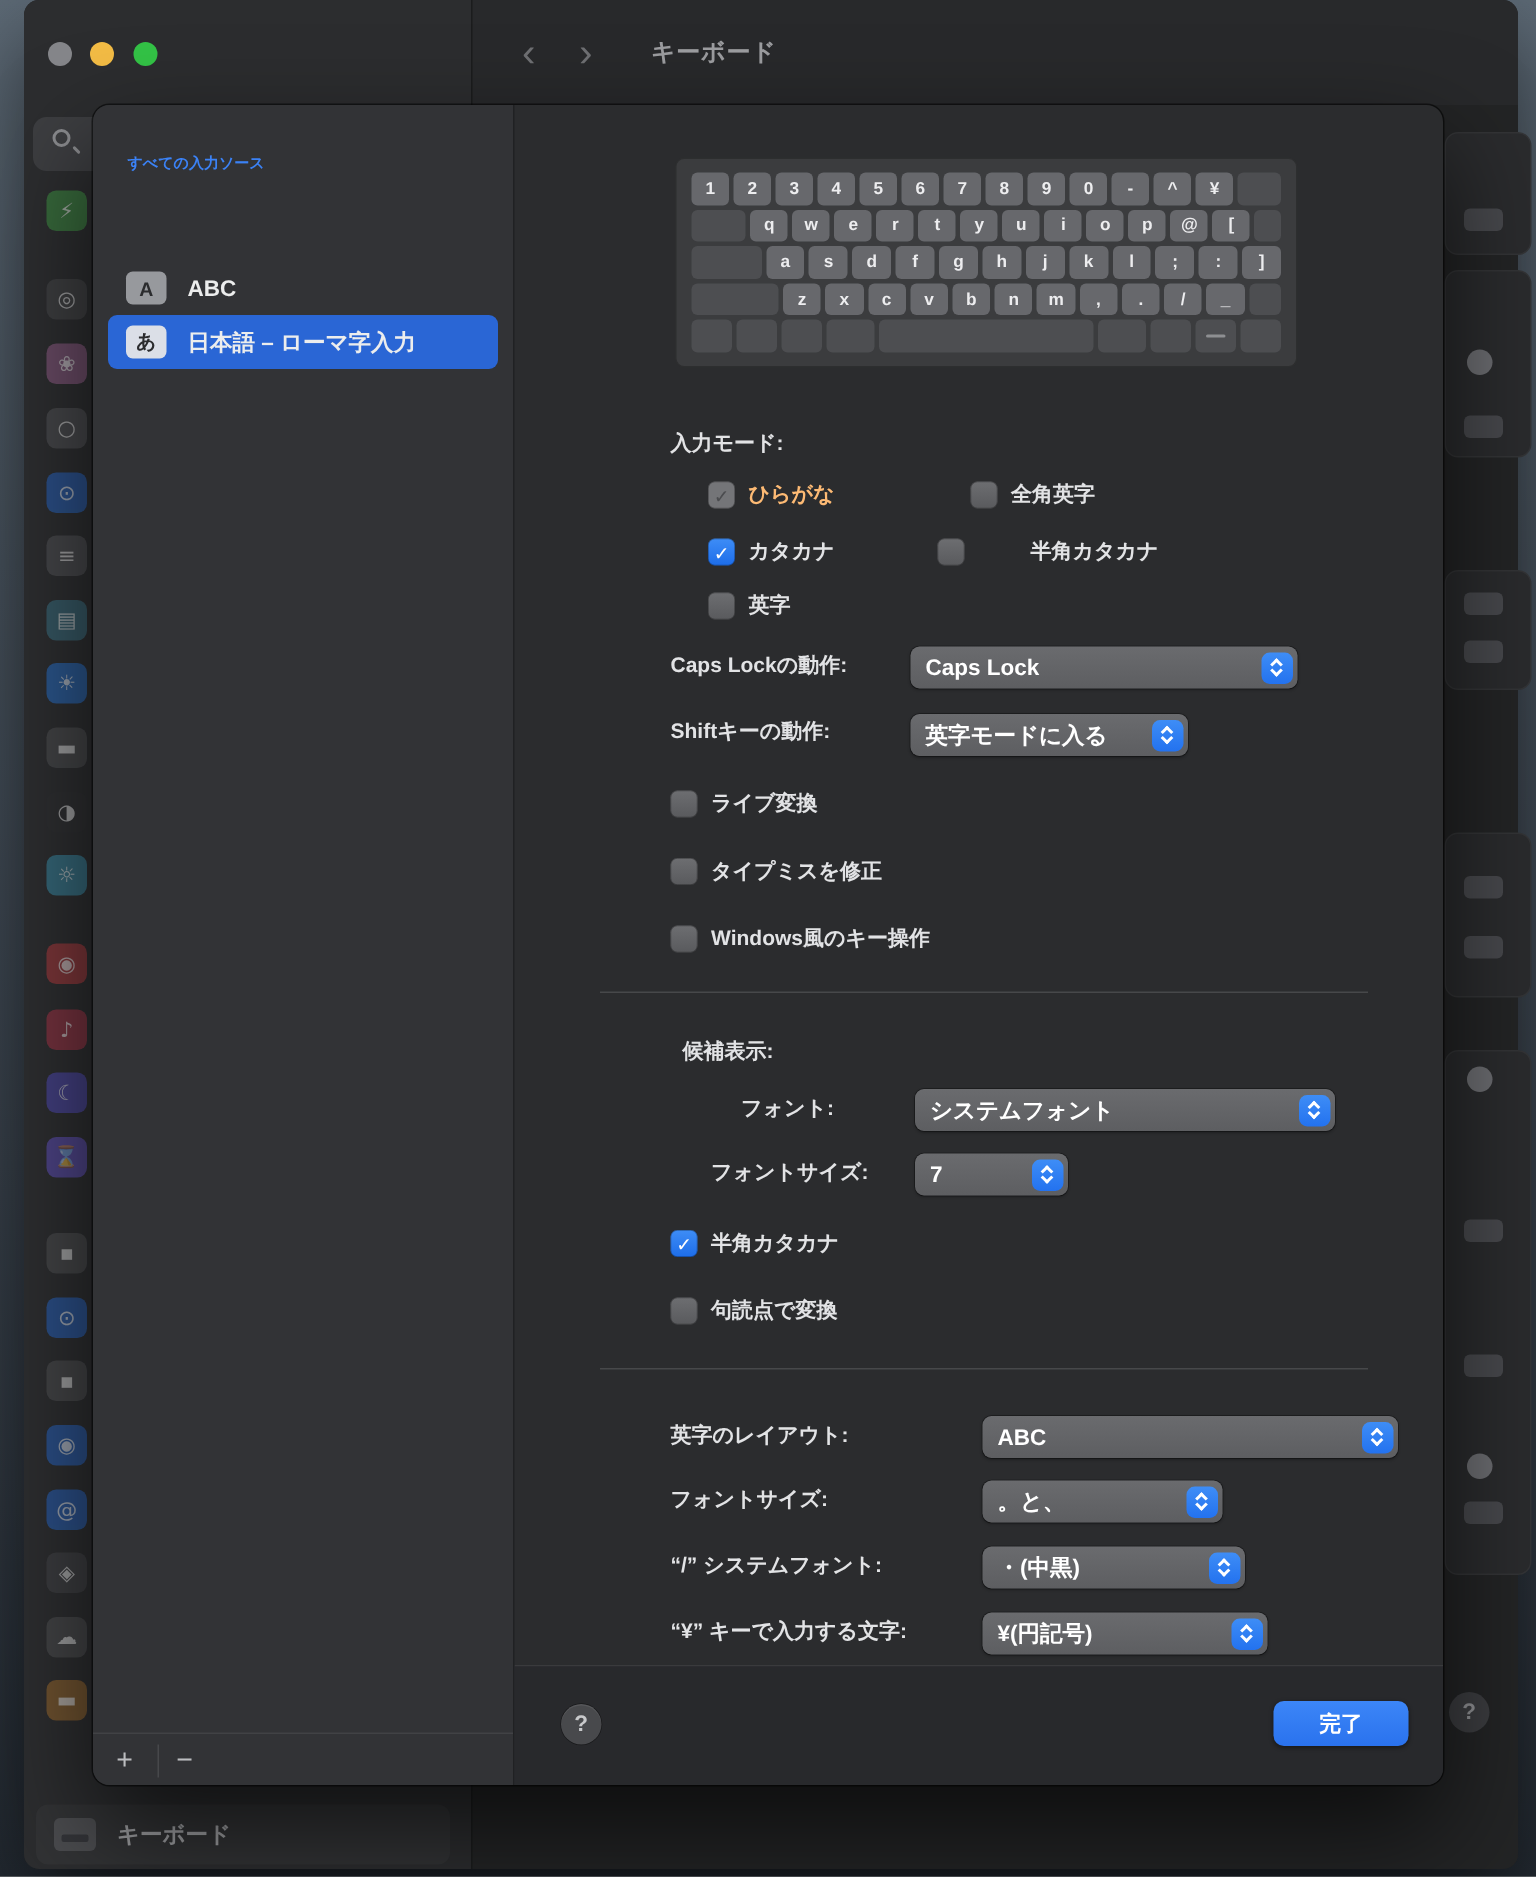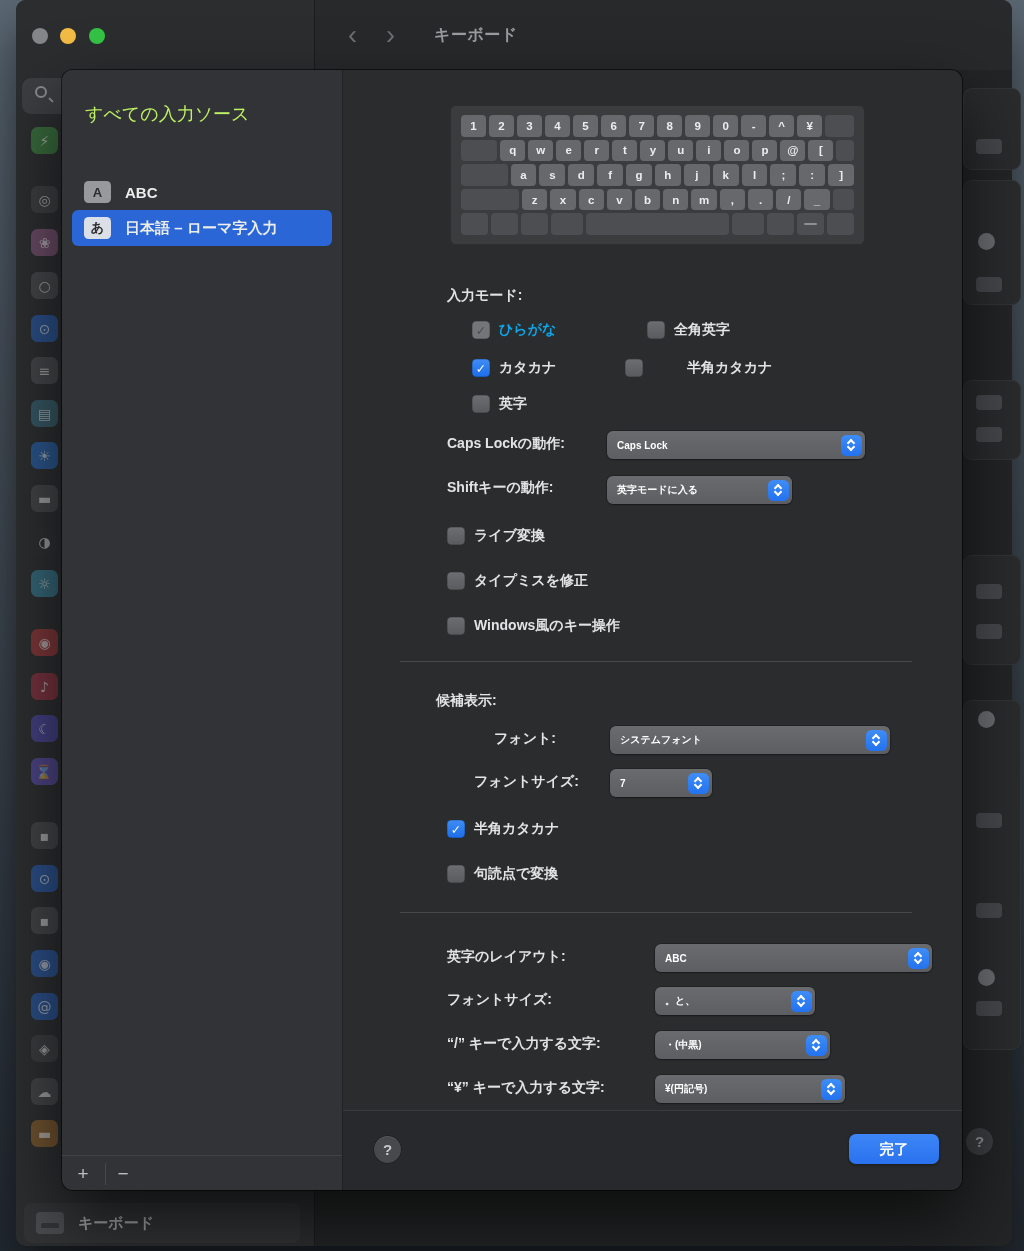--- a/index.html
+++ b/index.html
@@ -56,21 +56,21 @@
   .bg-help { position:absolute; left:950px; top:1128px; width:27px; height:27px; border-radius:50%;
     background:#3c3d40; color:#909194; font-size:15px; font-weight:700;
     display:flex; align-items:center; justify-content:center; }
 
   
   .sheet { position:absolute; left:62px; top:70px; width:900px; height:1120px;
     background:#2b2c2e; border-radius:11px; box-shadow:0 30px 70px rgba(0,0,0,.65), 0 0 0 1px rgba(0,0,0,.55); }
   .sheet-side { position:absolute; left:0; top:0; width:280px; height:100%;
     background:#323336; border-radius:11px 0 0 11px; }
   .sheet-vsep { position:absolute; left:280px; top:0; width:1px; height:100%; background:#202123; }
-  .side-header { position:absolute; left:23px; top:32px; color:#bef264; font-size:18px; font-weight:400; }
+  .side-header { position:absolute; left:23px; top:32px; color:#3b82f6; font-size:10px; font-weight:700; }
   .side-row { position:absolute; left:10px; width:260px; height:36px; border-radius:6px;
     display:flex; align-items:center; padding-left:12px; gap:14px; cursor:default; }
   .side-row.selected { background:#2a66d5; }
   .badge { width:27px; height:22px; border-radius:4.5px; display:flex; align-items:center;
     justify-content:center; font-size:13px; font-weight:700; color:#2b2c2e; }
   .badge.plain { background:#97999d; }
   .badge.kana { background:#dbdfe7; }
   .side-label { color:#eceded; font-size:15px; font-weight:600; }
 
   .side-footer-sep { position:absolute; left:0; top:1085px; width:280px; height:1px; background:#414245; }
@@ -92,26 +92,26 @@
   
   .flabel { position:absolute; color:#e2e3e5; font-size:14px; font-weight:600; white-space:nowrap; }
   .check-row { position:absolute; display:flex; align-items:center; gap:9px; }
   .cbox { width:18px; height:18px; border-radius:4.5px;
     background:linear-gradient(#6d6e71,#595a5d); box-shadow:inset 0 0 0 .5px rgba(0,0,0,.35);
     display:flex; align-items:center; justify-content:center;
     color:#fff; font-size:12.5px; font-weight:700; }
   .cbox.on { background:linear-gradient(#3e8df6,#1d6de9); }
   .cbox.dis { background:#747578; color:#4b4c4f; }
   .clabel { color:#e2e3e5; font-size:14px; font-weight:600; white-space:nowrap; }
-  .clabel.dim { color:#0ea5e9;font-family:Liberation Serif, serif; }
+  .clabel.dim { color:#fdba74;font-family:Liberation Serif, serif; }
 
   .dropdown { position:absolute; height:28px; border-radius:6px;
     background:linear-gradient(#6a6b6e,#5d5e61); box-shadow:0 0 0 .5px rgba(0,0,0,.4), 0 1px 2px rgba(0,0,0,.3);
     display:flex; align-items:center; cursor:default; }
-  .dd-label { flex:1; color:#fff; font-size:10px; font-weight:600; padding-left:10px;
+  .dd-label { flex:1; color:#fff; font-size:15px; font-weight:600; padding-left:10px;
     white-space:nowrap; overflow:hidden; }
   .stepper { width:21px; height:21px; background:linear-gradient(#3e8df6,#2372ef); border-radius:5.5px;
     margin-right:3.5px; display:flex; flex-direction:column; align-items:center; justify-content:center; flex:none; }
   .chev { width:6px; height:6px; border:solid #fff; border-width:0 2px 2px 0; }
   .chev.up { transform:rotate(-135deg); margin-bottom:-1px; }
   .chev.down { transform:rotate(45deg); margin-top:-1px; }
 
   .hdivider { position:absolute; left:338px; width:512px; height:1px; background:#47484a; }
 
   .sheet-footer { position:absolute; left:281px; top:1040px; width:619px; height:80px;
@@ -297,21 +297,21 @@
         <div class="kb-key" style="flex-grow: 1;"></div>
         <div class="kb-key dash" style="flex-grow: 1;"></div>
         <div class="kb-key" style="flex-grow: 1;"></div>
       </div>
     </div>
 
   <div id="form-area">
       <div class="flabel" style="left: 385px; top: 217px;">入力モード:</div>
       <div class="flabel" style="left: 385px; top: 365px;">Caps Lockの動作:</div>
       <div class="flabel" style="left: 385px; top: 409px;">Shiftキーの動作:</div>
-      <div class="flabel" style="left: 374px; top: 622px;">候補表示:</div>
+      <div class="flabel" style="left: 393px; top: 622px;">候補表示:</div>
       <div class="flabel" style="left: 432px; top: 660px;">フォント:</div>
       <div class="flabel" style="left: 412px; top: 703px;">フォントサイズ:</div>
       <div class="check-row" style="left: 410px; top: 251px;">
         <span class="cbox dis">✓</span>
         <span class="clabel dim">ひらがな</span>
       </div>
       <div class="check-row" style="left: 410px; top: 289px;">
         <span class="cbox on">✓</span>
         <span class="clabel">カタカナ</span>
       </div>
@@ -384,21 +384,21 @@
         </span>
       </div>
       <div class="flabel" style="left: 385px; top: 921px;">フォントサイズ:</div>
       <div class="dropdown" style="left: 593px; top: 917px; width: 160px;">
         <span class="dd-label">。と、</span>
         <span class="stepper">
           <span class="chev up"></span>
           <span class="chev down"></span>
         </span>
       </div>
-      <div class="flabel" style="left: 385px; top: 965px;">“/” キーで入力する文字:</div>
+      <div class="flabel" style="left: 385px; top: 965px;">“/” システムフォント:</div>
       <div class="dropdown" style="left: 593px; top: 961px; width: 175px;">
         <span class="dd-label">・(中黒)</span>
         <span class="stepper">
           <span class="chev up"></span>
           <span class="chev down"></span>
         </span>
       </div>
       <div class="flabel" style="left: 385px; top: 1009px;">“¥” キーで入力する文字:</div>
       <div class="dropdown" style="left: 593px; top: 1005px; width: 190px;">
         <span class="dd-label">¥(円記号)</span>

